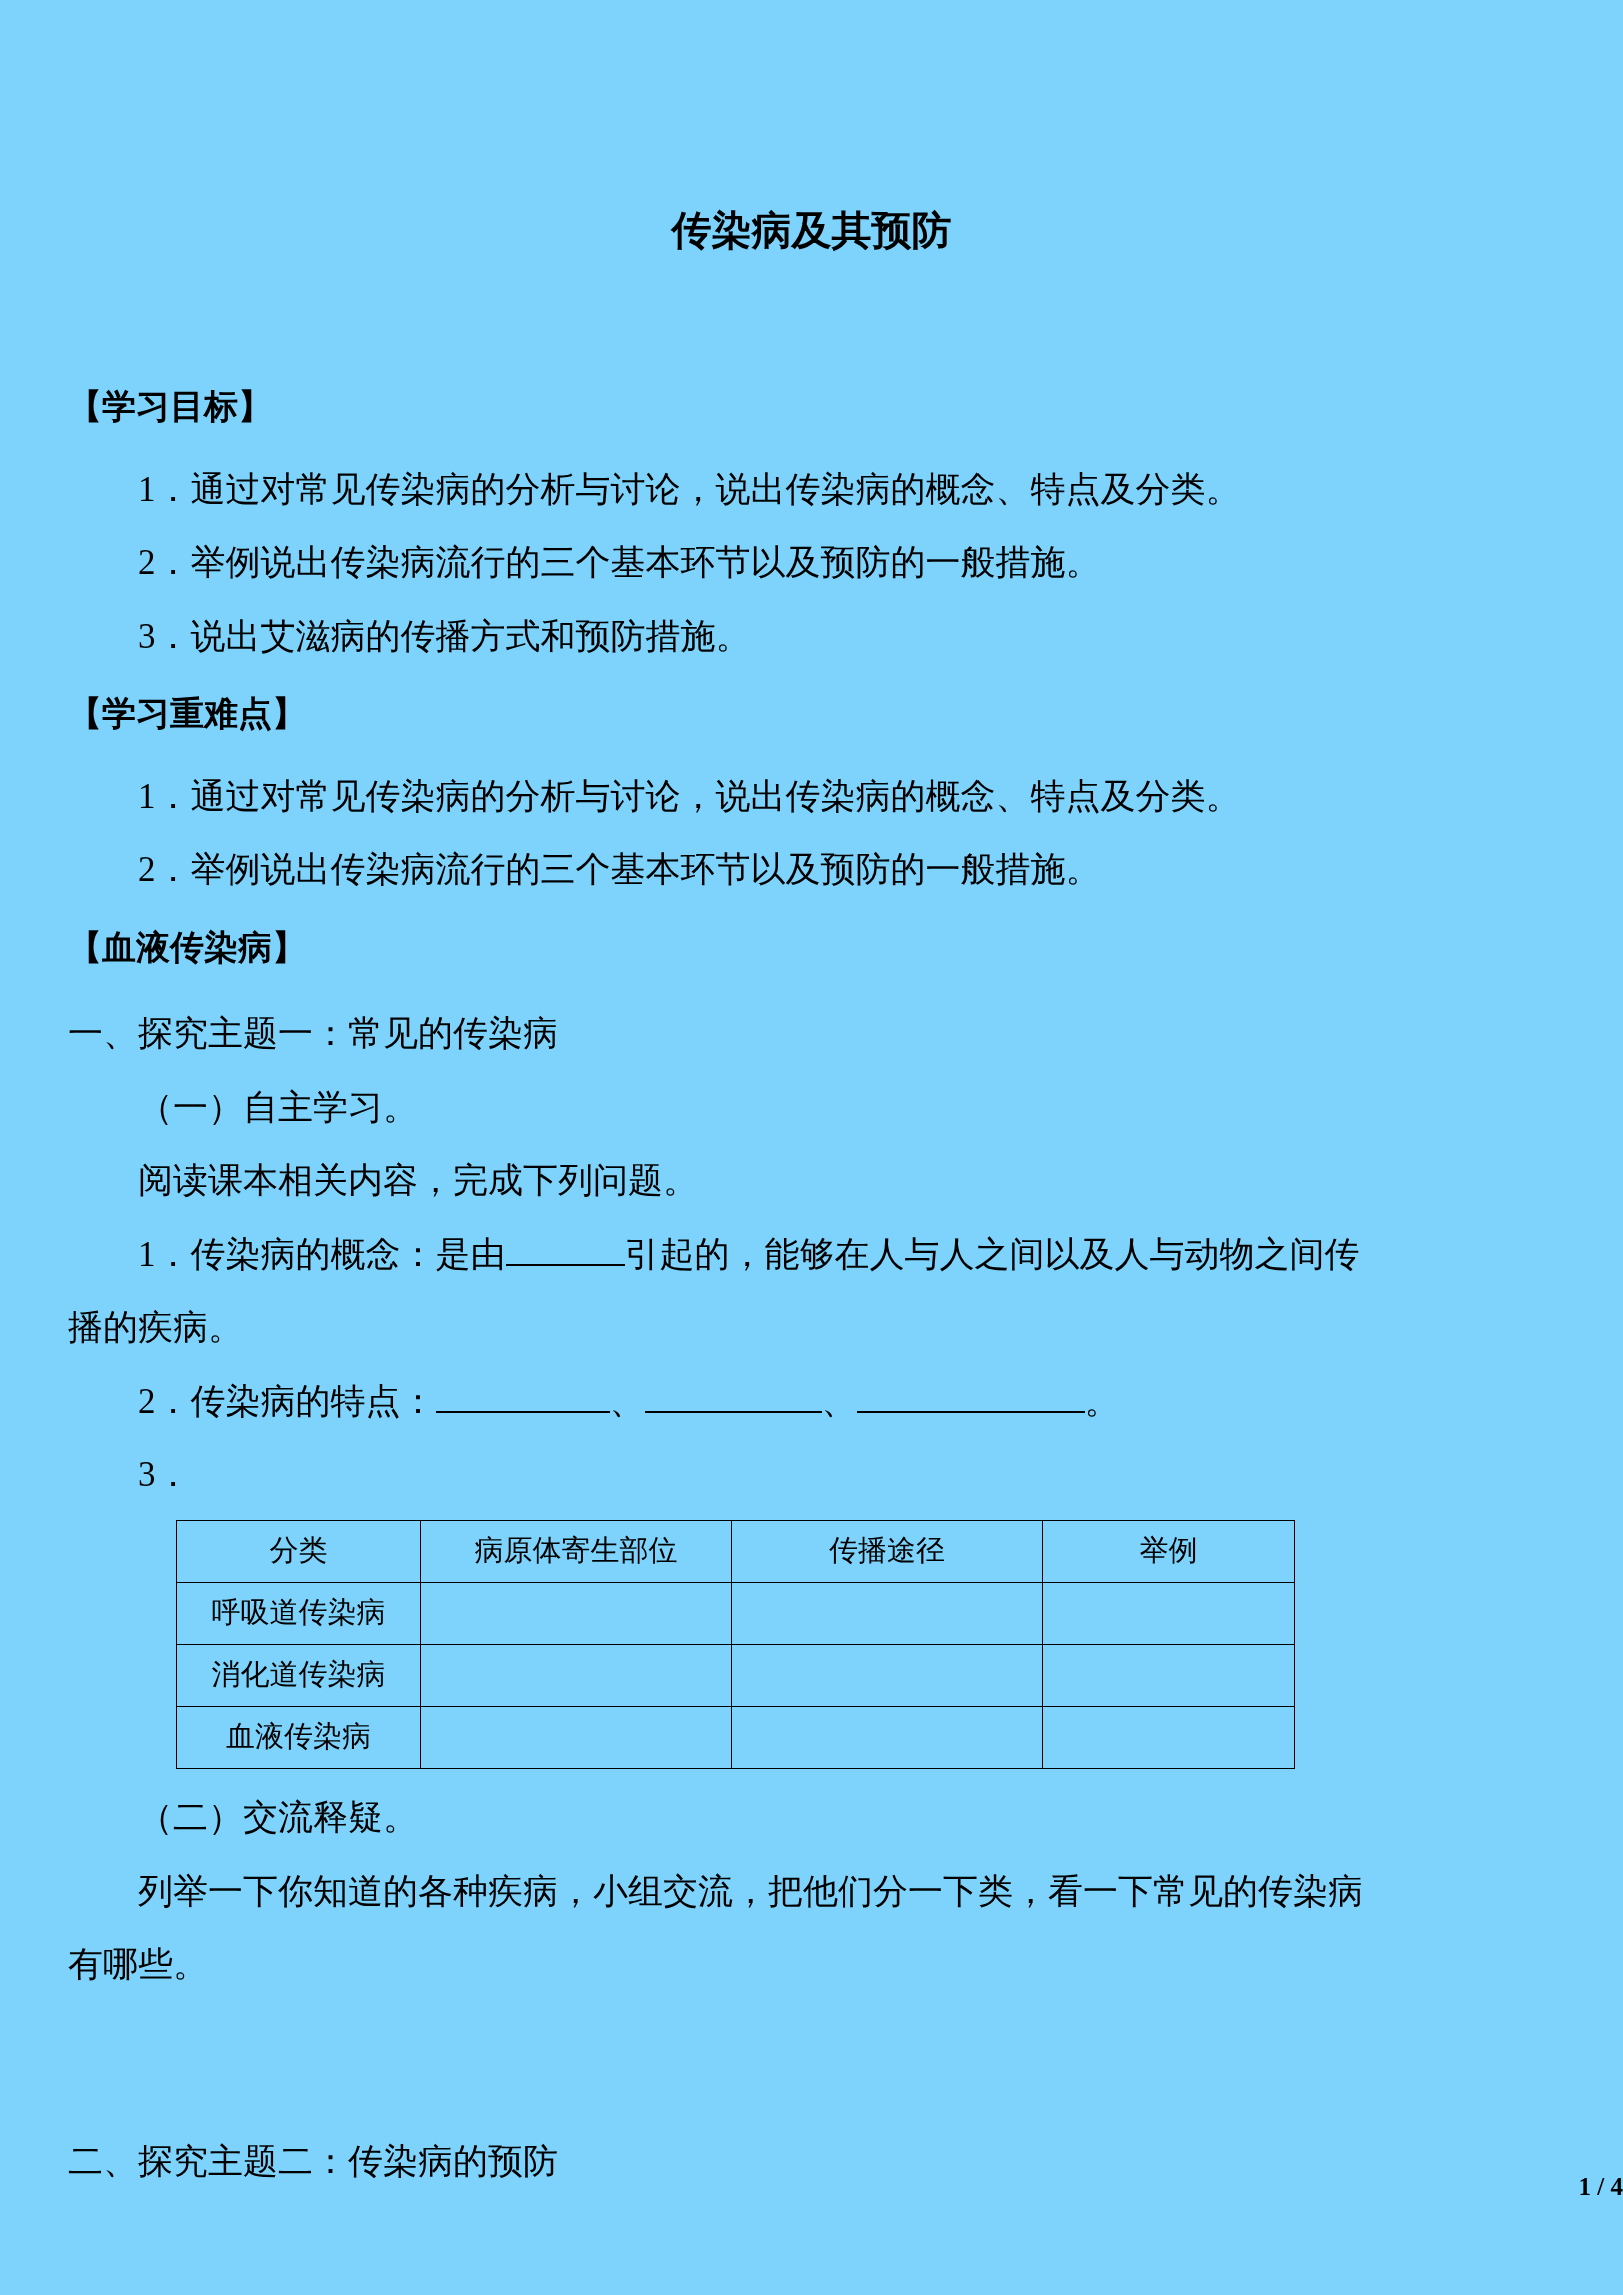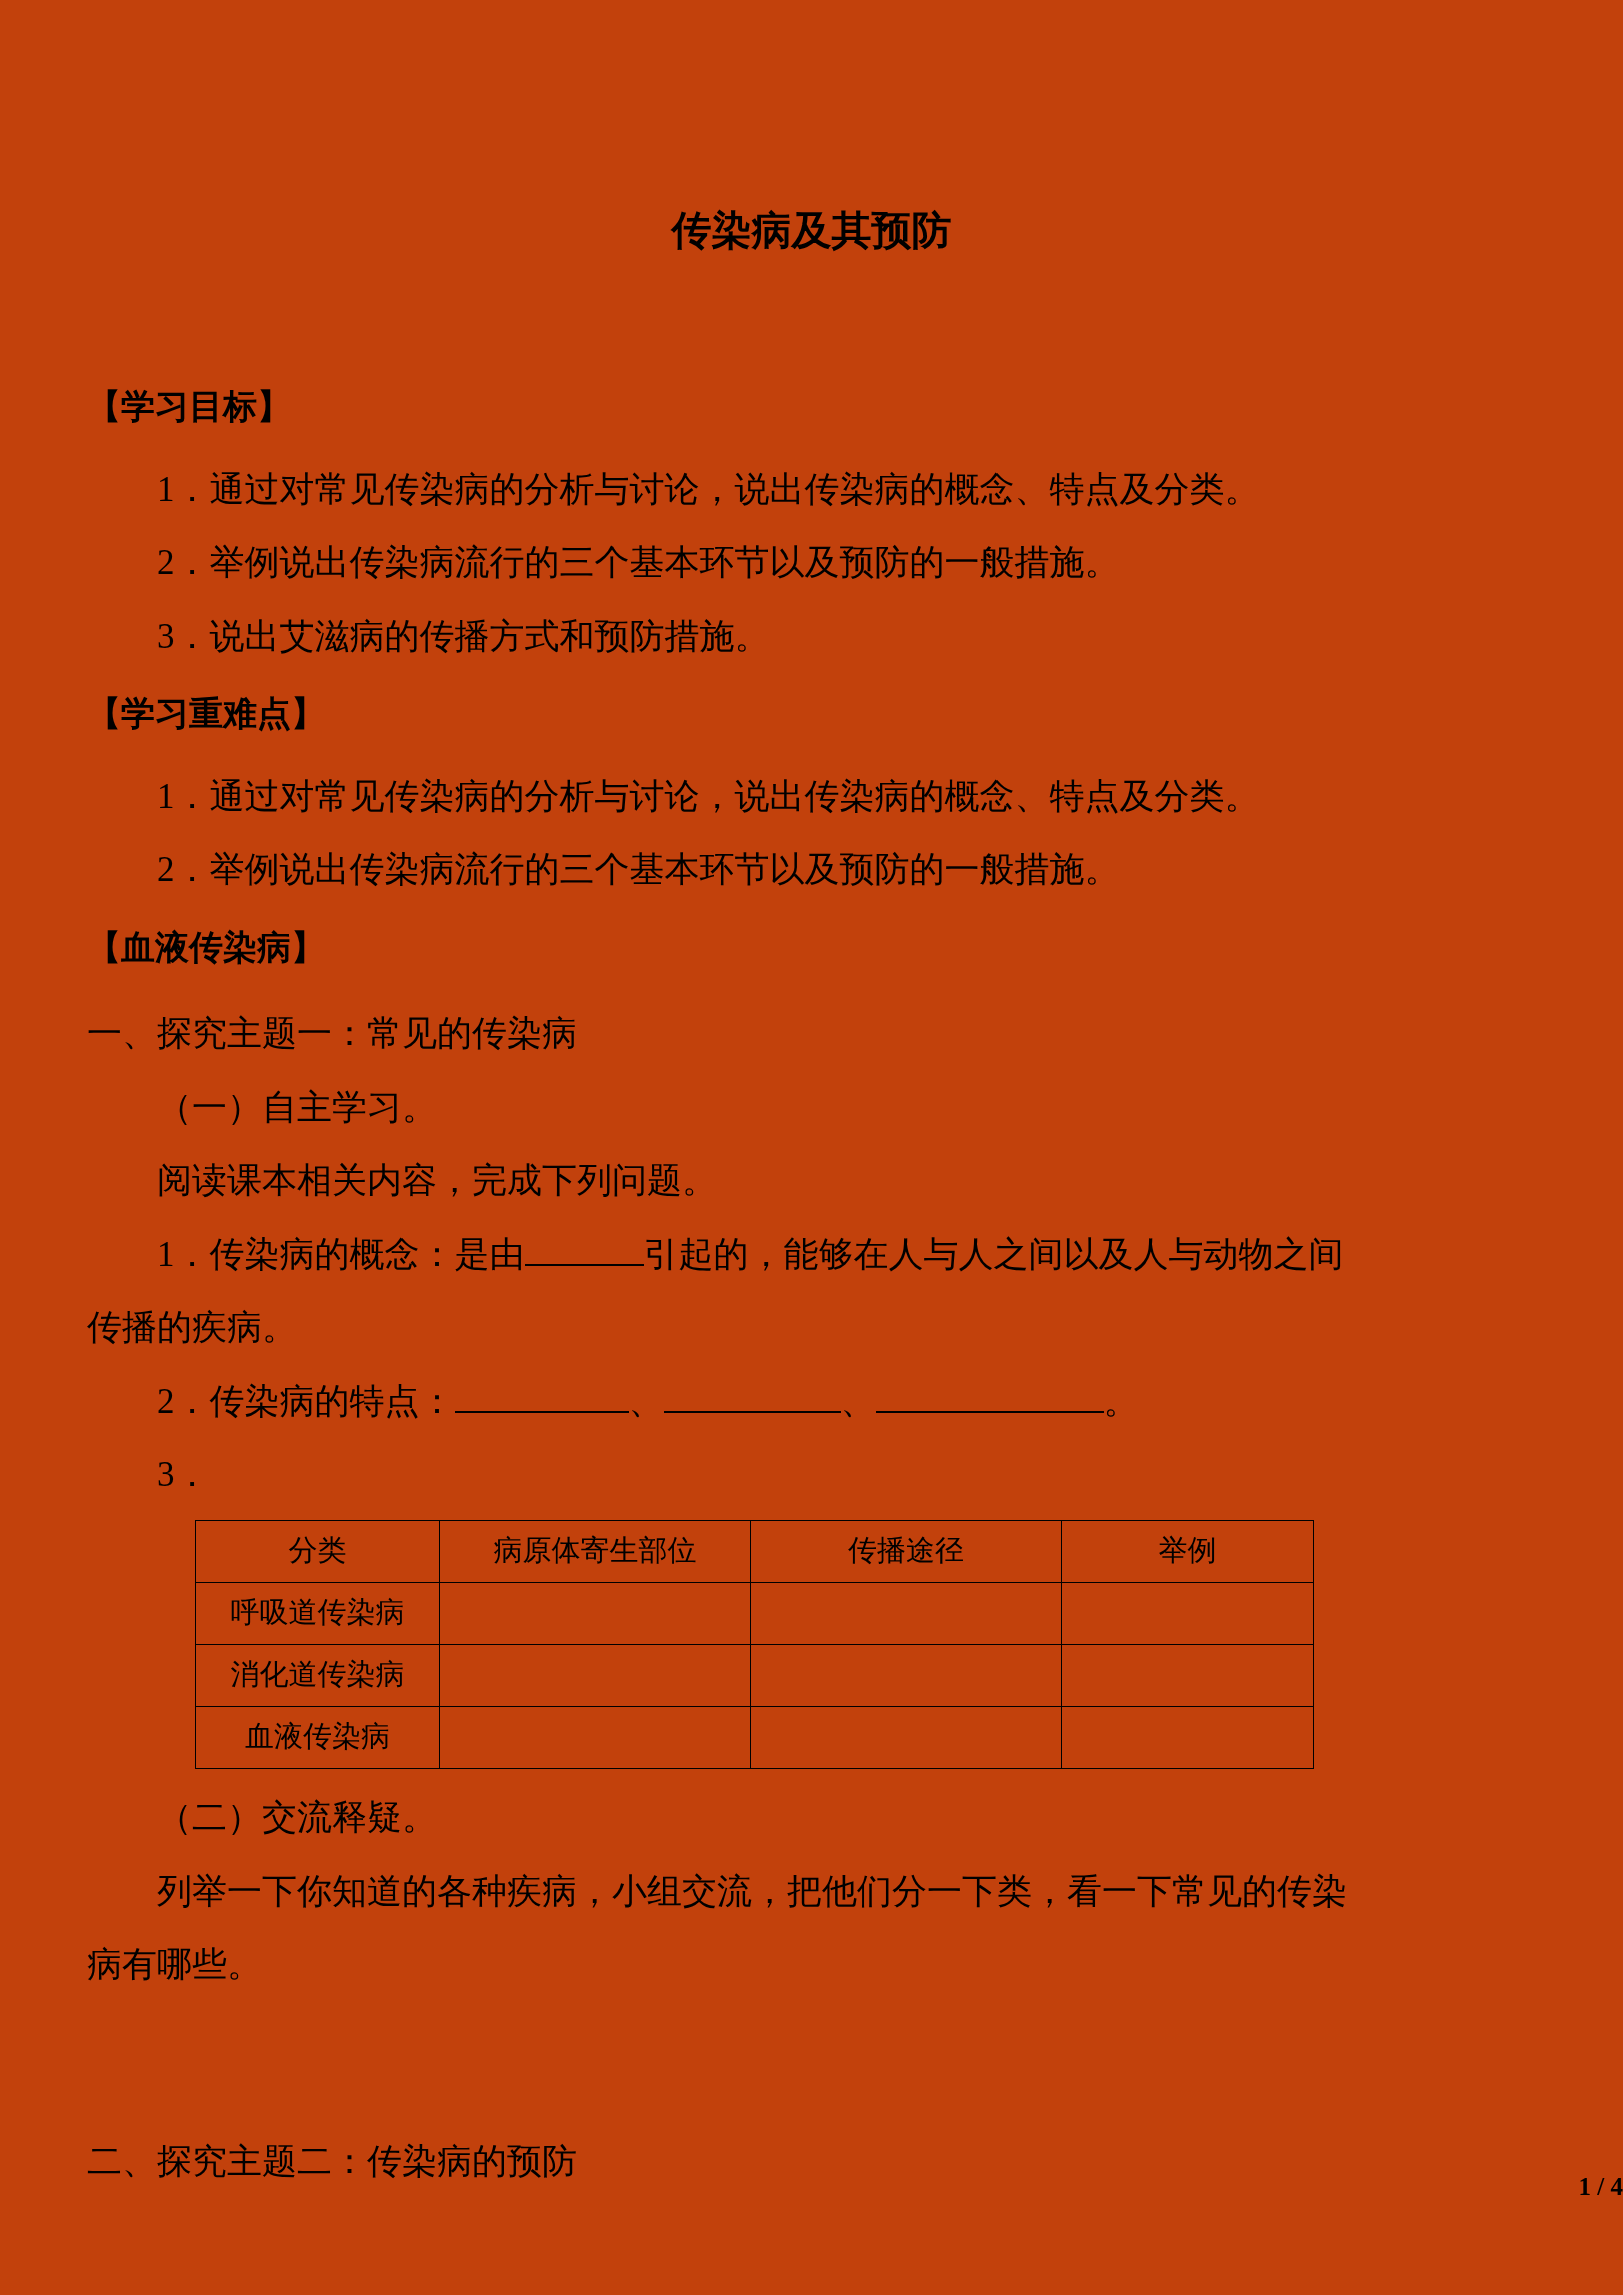--- a/index.html
+++ b/index.html
@@ -1,36 +1,36 @@
 <!DOCTYPE html>
 <html style="font-size:11px"><head>
 <meta charset="utf-8">
 <style>
   * { margin: 0; padding: 0; box-sizing: border-box; }
   html, body { background: #ffffff; }
   .page {
     position: relative;
     width: 1623px;
     height: 2295px;
-    background: #c2410c;
+    background: #7dd3fc;
     color: #000000;
     font-family: "Liberation Serif", "DejaVu Serif", serif;
     overflow: hidden;
   }
   .title-wrap {
     padding-top: 205px;
     text-align: center;
   }
   .doc-title {
     font-size: 40px;
     font-weight: 700;
     line-height: 1.3;
   }
   .content {
-    padding-left: 87px;
+    padding-left: 68px;
     padding-right: 252px;
   }
   .sec-heading {
     font-size: 34px;
     font-weight: 700;
     line-height: 1.4;
   }
   .h-objectives { margin-top: 126px; }
   .h-keypoints { margin-top: 17px; }
   .h-process   { margin-top: 17px; }

